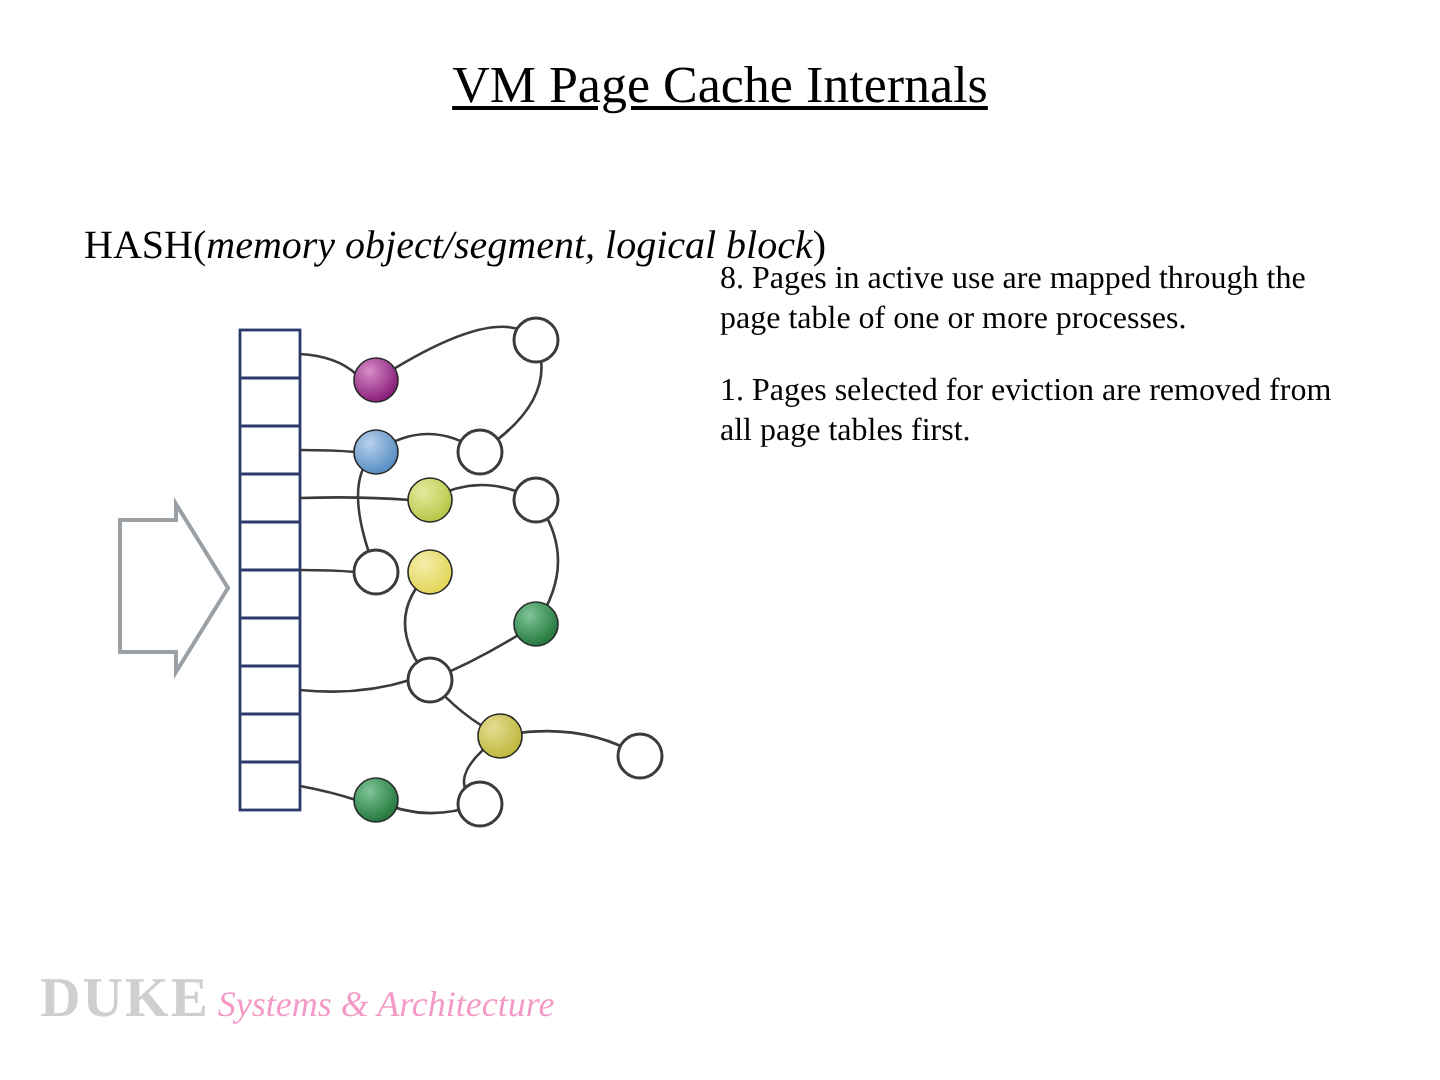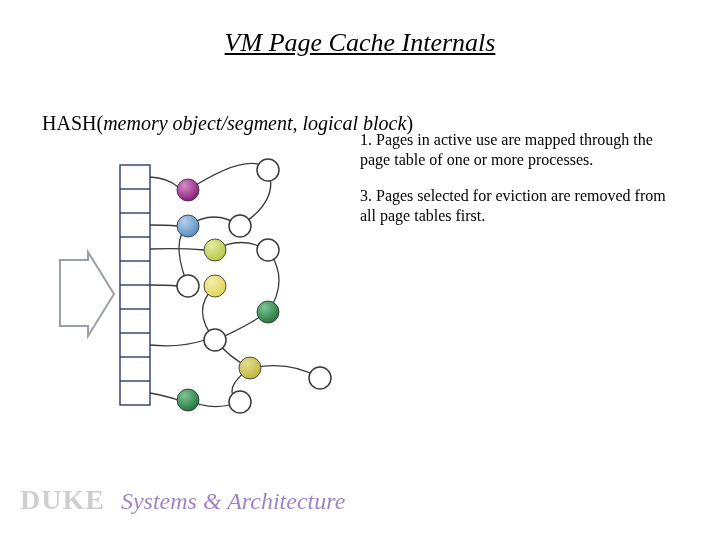--- a/index.html
+++ b/index.html
@@ -12,21 +12,20 @@
     position: relative;
     color: #000;
   }
   .title {
     text-align: center;
     font-size: 26px;
     text-decoration: underline;
     margin-top: 28px;
     margin-bottom: 18px;
     font-weight: 400;
-    font-style: italic;
   }
   .hash-label {
     position: absolute;
     left: 42px;
     top: 112px;
     font-size: 20px;
   }
   .hash-label .prefix { font-style: normal; }
   .hash-label .args { font-style: italic; }
   .hash-label .suffix { font-style: normal; }
@@ -46,34 +45,34 @@
     line-height: 1.25;
   }
   .body-text p { margin: 0 0 16px 0; }
   .footer {
     position: absolute;
     left: 20px;
     bottom: 24px;
     display: flex;
     align-items: baseline;
     opacity: 0.55;
-    gap: 16px;
+    gap: 4px;
   }
   .footer .duke {
     font-family: Georgia, serif;
     font-weight: bold;
     font-size: 28px;
     color: #a9a9a9;
     letter-spacing: 1px;
   }
   .footer .tagline {
     font-family: Georgia, serif;
     font-style: italic;
-    font-size: 24px;
-    color: #4c1d95;
+    font-size: 18px;
+    color: #ec4899;
   }
 </style>
 </head>
 <body>
 
 <div class="title">VM Page Cache Internals</div>
 
 <div class="hash-label">
   <span class="prefix">HASH(</span><span class="args">memory object/segment, logical block</span><span class="suffix">)</span>
 </div>
@@ -160,20 +159,20 @@
     <circle cx="148" cy="96" r="11" fill="url(#g-blue)"></circle>
     <circle cx="175" cy="120" r="11" fill="url(#g-yellowgreen)"></circle>
     <circle cx="175" cy="156" r="11" fill="url(#g-yellow)"></circle>
     <circle cx="228" cy="182" r="11" fill="url(#g-green)"></circle>
     <circle cx="210" cy="238" r="11" fill="url(#g-darkyellow)"></circle>
     <circle cx="148" cy="270" r="11" fill="url(#g-green)"></circle>
   </g>
 </svg>
 
 <div class="body-text">
-  <p>1. Pages in active use are mapped through the page table of one or more processes.</p>
-  <p>3. Pages selected for eviction are removed from all page tables first.</p>
+  <p>8. Pages in active use are mapped through the page table of one or more processes.</p>
+  <p>1. Pages selected for eviction are removed from all page tables first.</p>
 </div>
 
 <div class="footer">
   <span class="duke">DUKE</span>
   <span class="tagline">Systems &amp; Architecture</span>
 </div>
 
 </body></html>

